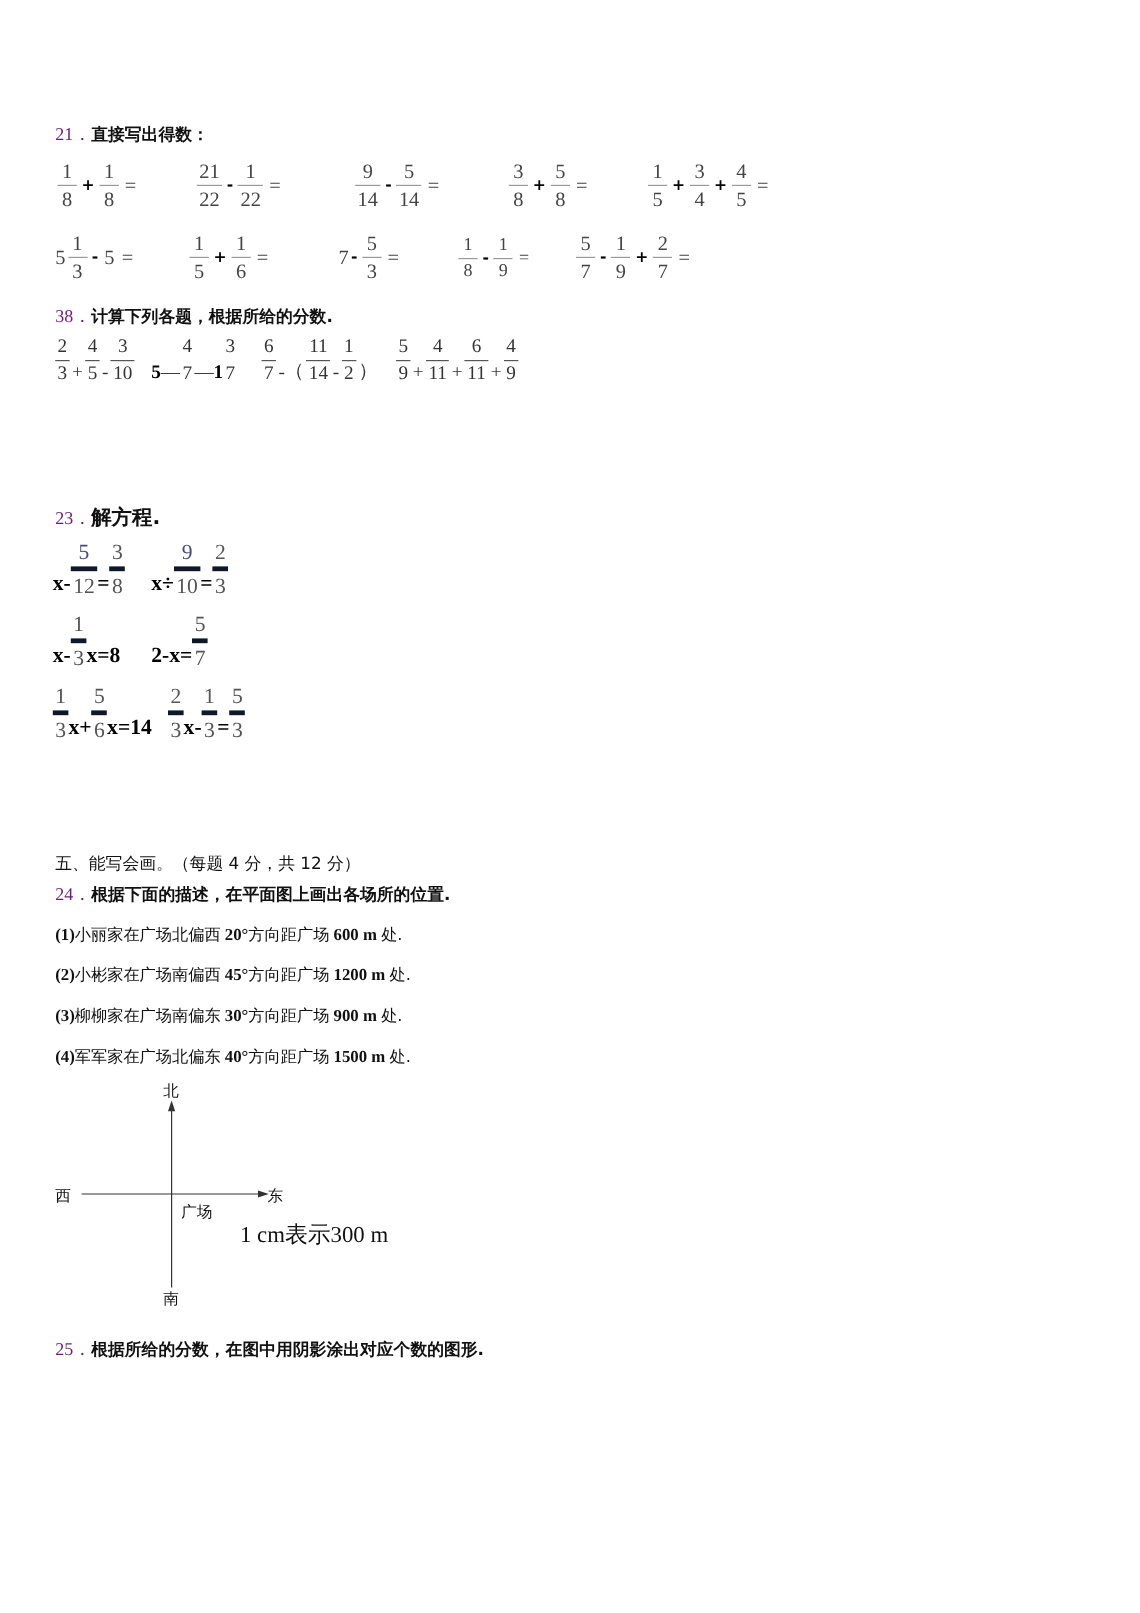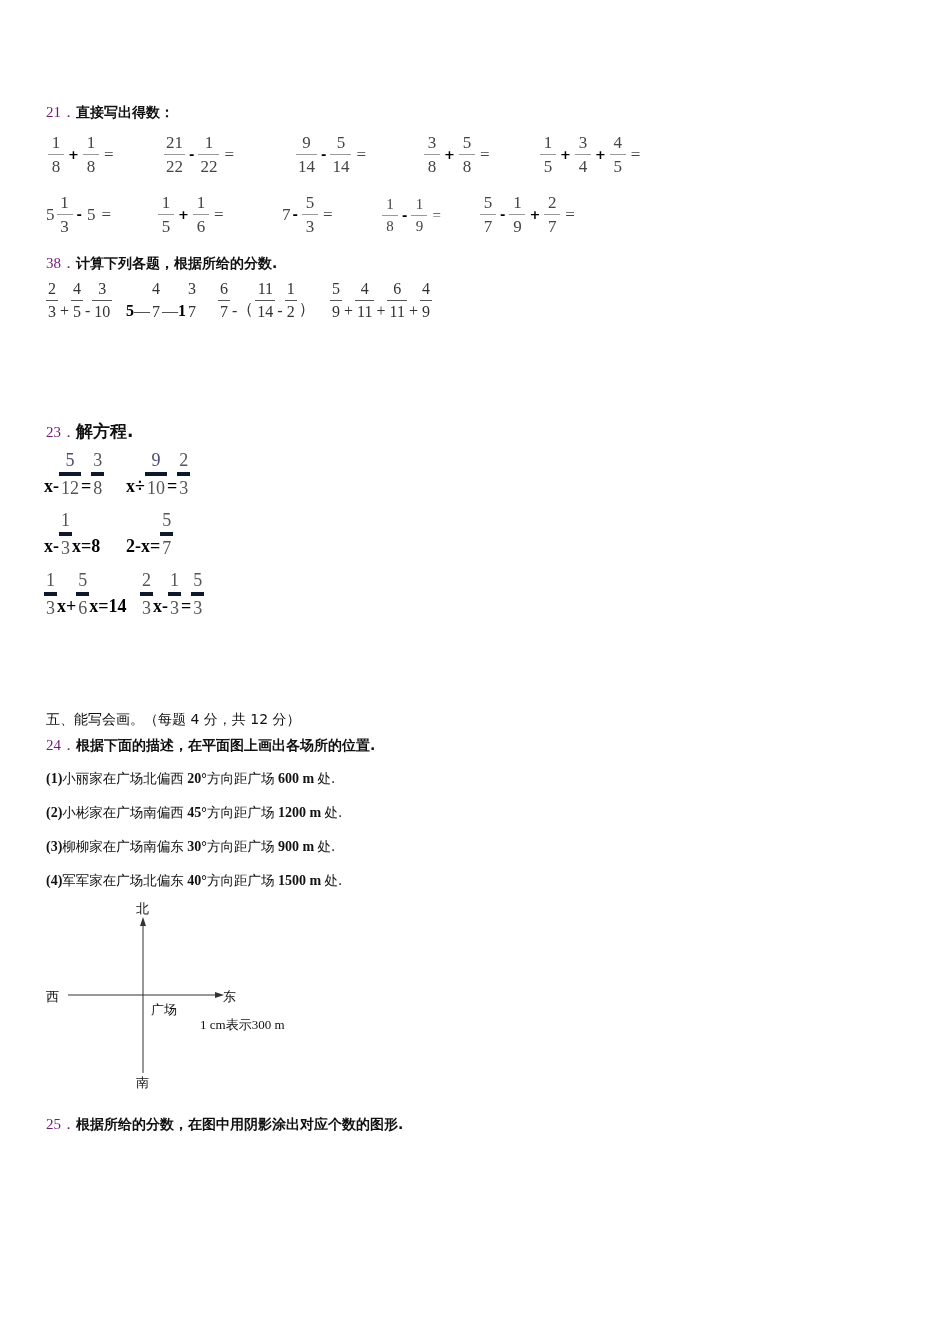--- a/index.html
+++ b/index.html
@@ -332,18 +332,18 @@
     <line x1="103" y1="178" x2="103" y2="28" stroke="#333" stroke-width="1"></line>
     <polygon points="103,22 100,31 106,31" fill="#333"></polygon>
     <line x1="28" y1="100" x2="178" y2="100" stroke="#333" stroke-width="1"></line>
     <polygon points="184,100 175,97 175,103" fill="#333"></polygon>
   </svg>
   <span class="abs dir" style="left:96px; top:5px;">北</span>
   <span class="abs dir" style="left:96px; top:179px;">南</span>
   <span class="abs dir" style="left:6px; top:93px;">西</span>
   <span class="abs dir" style="left:183px; top:93px;">东</span>
   <span class="abs dir" style="left:111px; top:106px;">广场</span>
-  <span class="abs dir" style="left:160px; top:121px; font-family:'Liberation Serif', serif; font-size:13px; white-space:nowrap;">1 cm表示300 m</span>
+  <span class="abs dir" style="left:160px; top:121px; font-family:'Liberation Serif', serif; font-size:19px; white-space:nowrap;">1 cm表示300 m</span>
 </div>
 
 <div class="abs qhead" style="left:46px; top:1115px;">
   <span class="qnum">25．</span><span class="qtext">根据所给的分数，在图中用阴影涂出对应个数的图形.</span>
 </div>
 
 </body></html>

